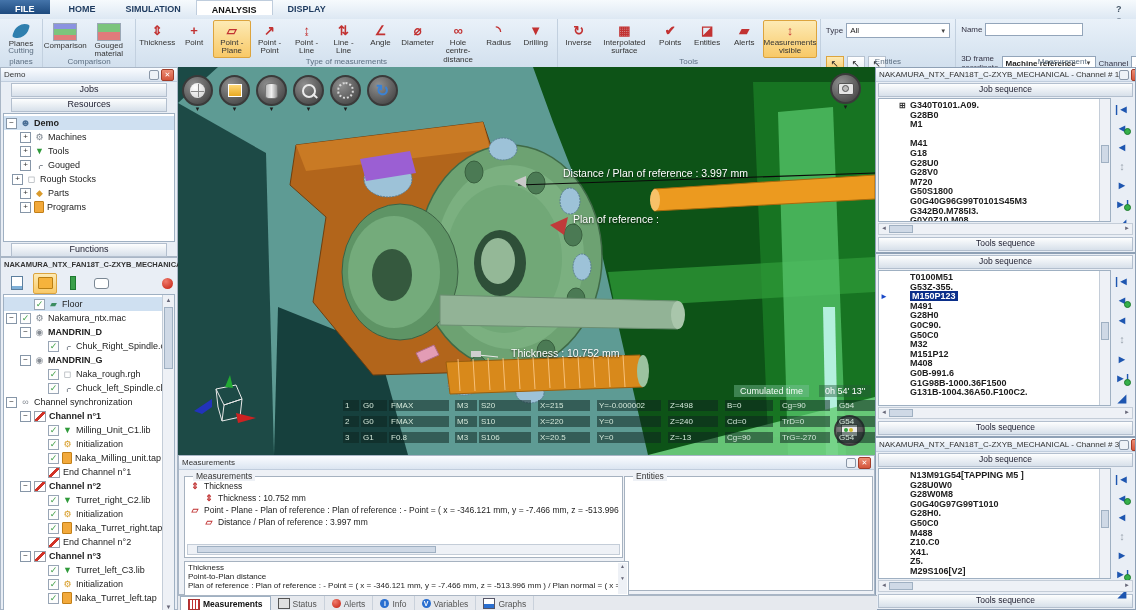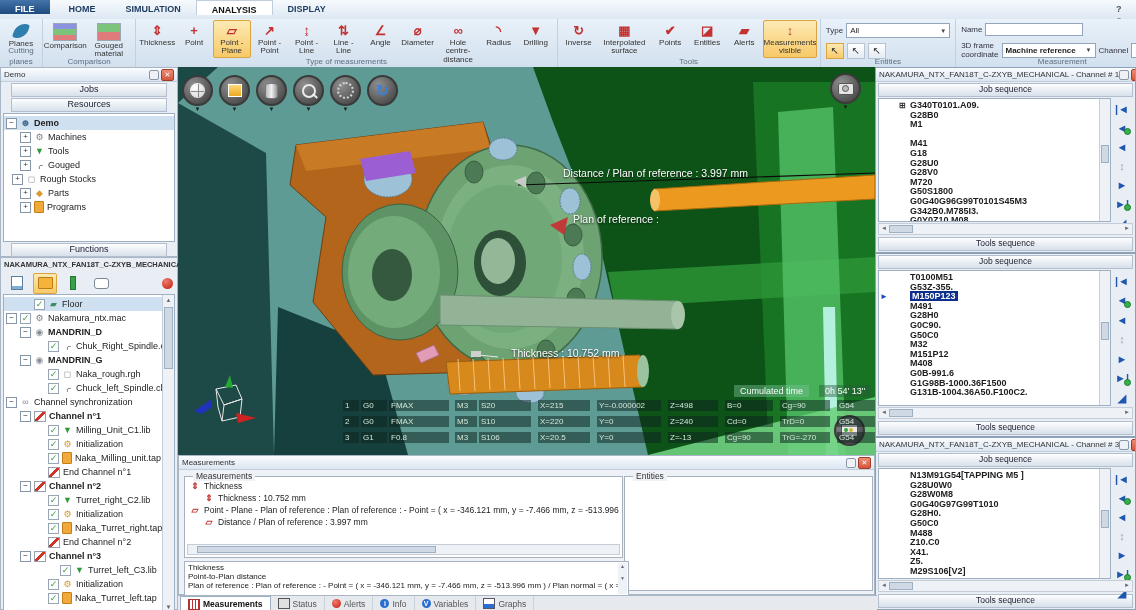--- a/index.html
+++ b/index.html
@@ -19,21 +19,21 @@
   .rgroup{position:relative;border-right:1px solid #c2d0df;padding:1px 3px 11px 3px;display:flex;gap:1px;align-items:flex-start}
   .rgroup-label{position:absolute;bottom:0;left:0;right:0;text-align:center;font-size:8px;color:#5d6f82;line-height:11px}
   .rbtn{display:flex;flex-direction:column;align-items:center;min-width:30px;padding:1px 2px;border:1px solid transparent;border-radius:2px}
   .rbtn.is-active{background:linear-gradient(#fdeab4,#f8c968);border-color:#dca43e}
   .rbtn .glyph{font-size:13px;line-height:17px;height:17px;color:#c23232;font-weight:bold}
   .rbtn .lbl{font-size:8px;color:#333;text-align:center;line-height:1.05;max-width:54px}
   .stripes{width:22px;height:16px;margin:1px 0;border:1px solid #9aa7b5}
   .icon-comparison{background:linear-gradient(#8b93e0 34%,#7cc47c 34% 67%,#e07b7b 67%)}
   .icon-gouged{background:linear-gradient(#7cc47c 50%,#e07b7b 50%)}
   .leaf{width:14px;height:16px;margin:1px 0;background:#2f7fae;border-radius:80% 10% 80% 10%;transform:rotate(15deg)}
-  .mini-col{display:flex;flex-direction:column;gap:5px;padding:3px 2px}
+  .mini-col{display:flex;flex-direction:column;gap:18px;padding:3px 2px}
   .mini-row{display:flex;align-items:center;gap:3px}
   .mini-lbl{color:#334;font-size:8px}
   .select{background:#fff;border:1px solid #93a5ba;height:13px;display:flex;align-items:center;
     justify-content:space-between;padding:0 3px;font-size:8px;min-width:58px}
   .select .caret{font-size:6px;color:#444;margin-left:4px}
   .name-input{width:92px;height:11px;border:1px solid #93a5ba;font-size:8px;padding:0 2px}
   .cursor-btn{width:16px;height:14px;border:1px solid #b6c2d0;background:linear-gradient(#fff,#e4ebf3);
     font-size:10px;line-height:13px;text-align:center;color:#222}
   .cursor-btn.is-active{background:linear-gradient(#fdeab4,#f8c968);border-color:#dca43e}
   
@@ -504,21 +504,21 @@
 
           <span class="t-icon icon-channel"></span>
           <span class="t-label">End Channel n°2</span>
         </div>
         <div class="t-row is-bold is-expander" style="padding-left: 16px;">
           <span class="exp minus"></span>
 
           <span class="t-icon icon-channel"></span>
           <span class="t-label">Channel n°3</span>
         </div>
-        <div class="t-row is-checked" style="padding-left: 42px;">
+        <div class="t-row is-checked" style="padding-left: 30px;">
           <span class="exp minus"></span>
           <span class="chk"></span>
           <span class="t-icon icon-tool"></span>
           <span class="t-label">Turret_left_C3.lib</span>
         </div>
         <div class="t-row is-checked" style="padding-left: 30px;">
           <span class="exp minus"></span>
           <span class="chk"></span>
           <span class="t-icon icon-init"></span>
           <span class="t-label">Initialization</span>

